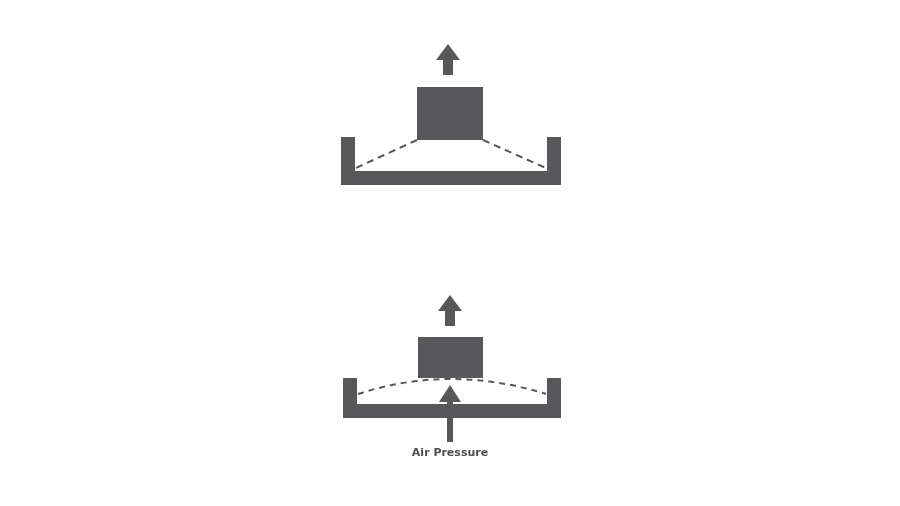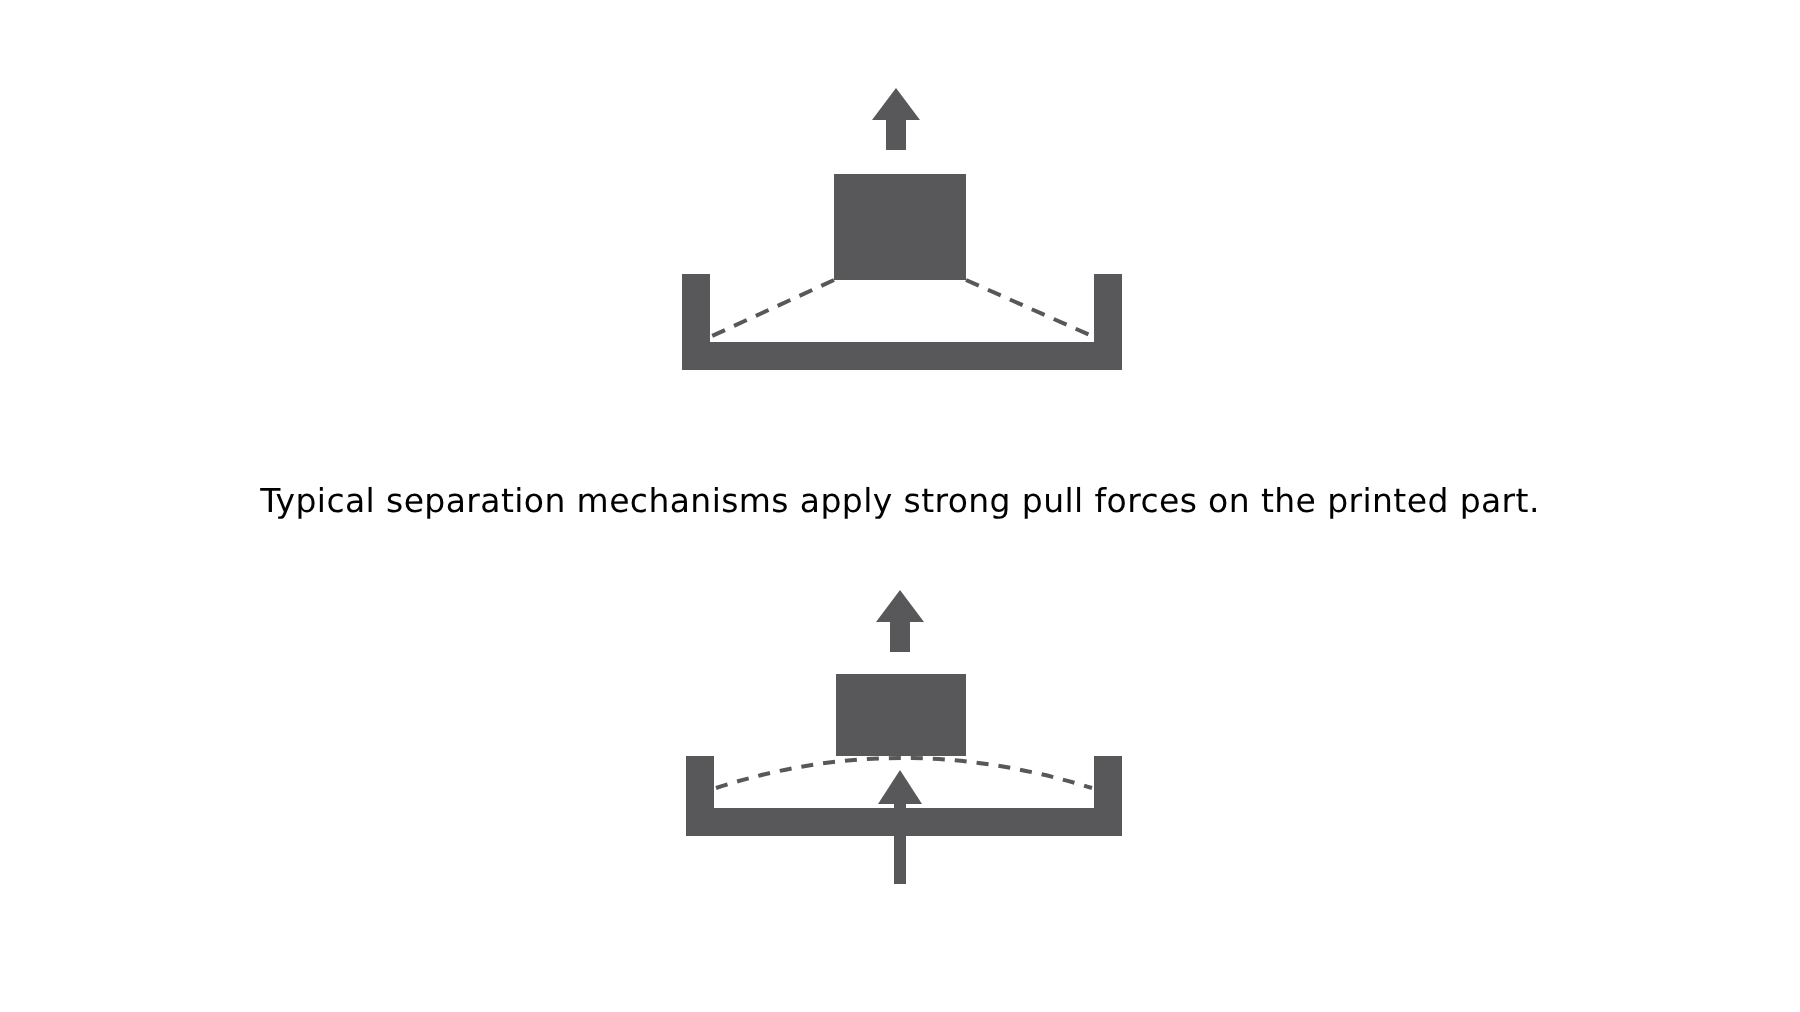--- a/index.html
+++ b/index.html
@@ -88,16 +88,16 @@
 
       <path d="M 358 394 Q 450 364 546 394" stroke="#58585b" stroke-width="2" stroke-dasharray="6 5" fill="none"></path>
 
       <g fill="#58585b">
         <polygon points="450,385 461,402 439,402"></polygon>
         <rect x="447" y="400" width="6" height="42"></rect>
       </g>
     </g>
   </svg>
 
-  <div class="caption">Typical separation mechanisms apply strong pull forces on the printed part.</div>
 
+  <div class="air-pressure-label">Air Pressure</div>
 
 </div>
 
 </body></html>

